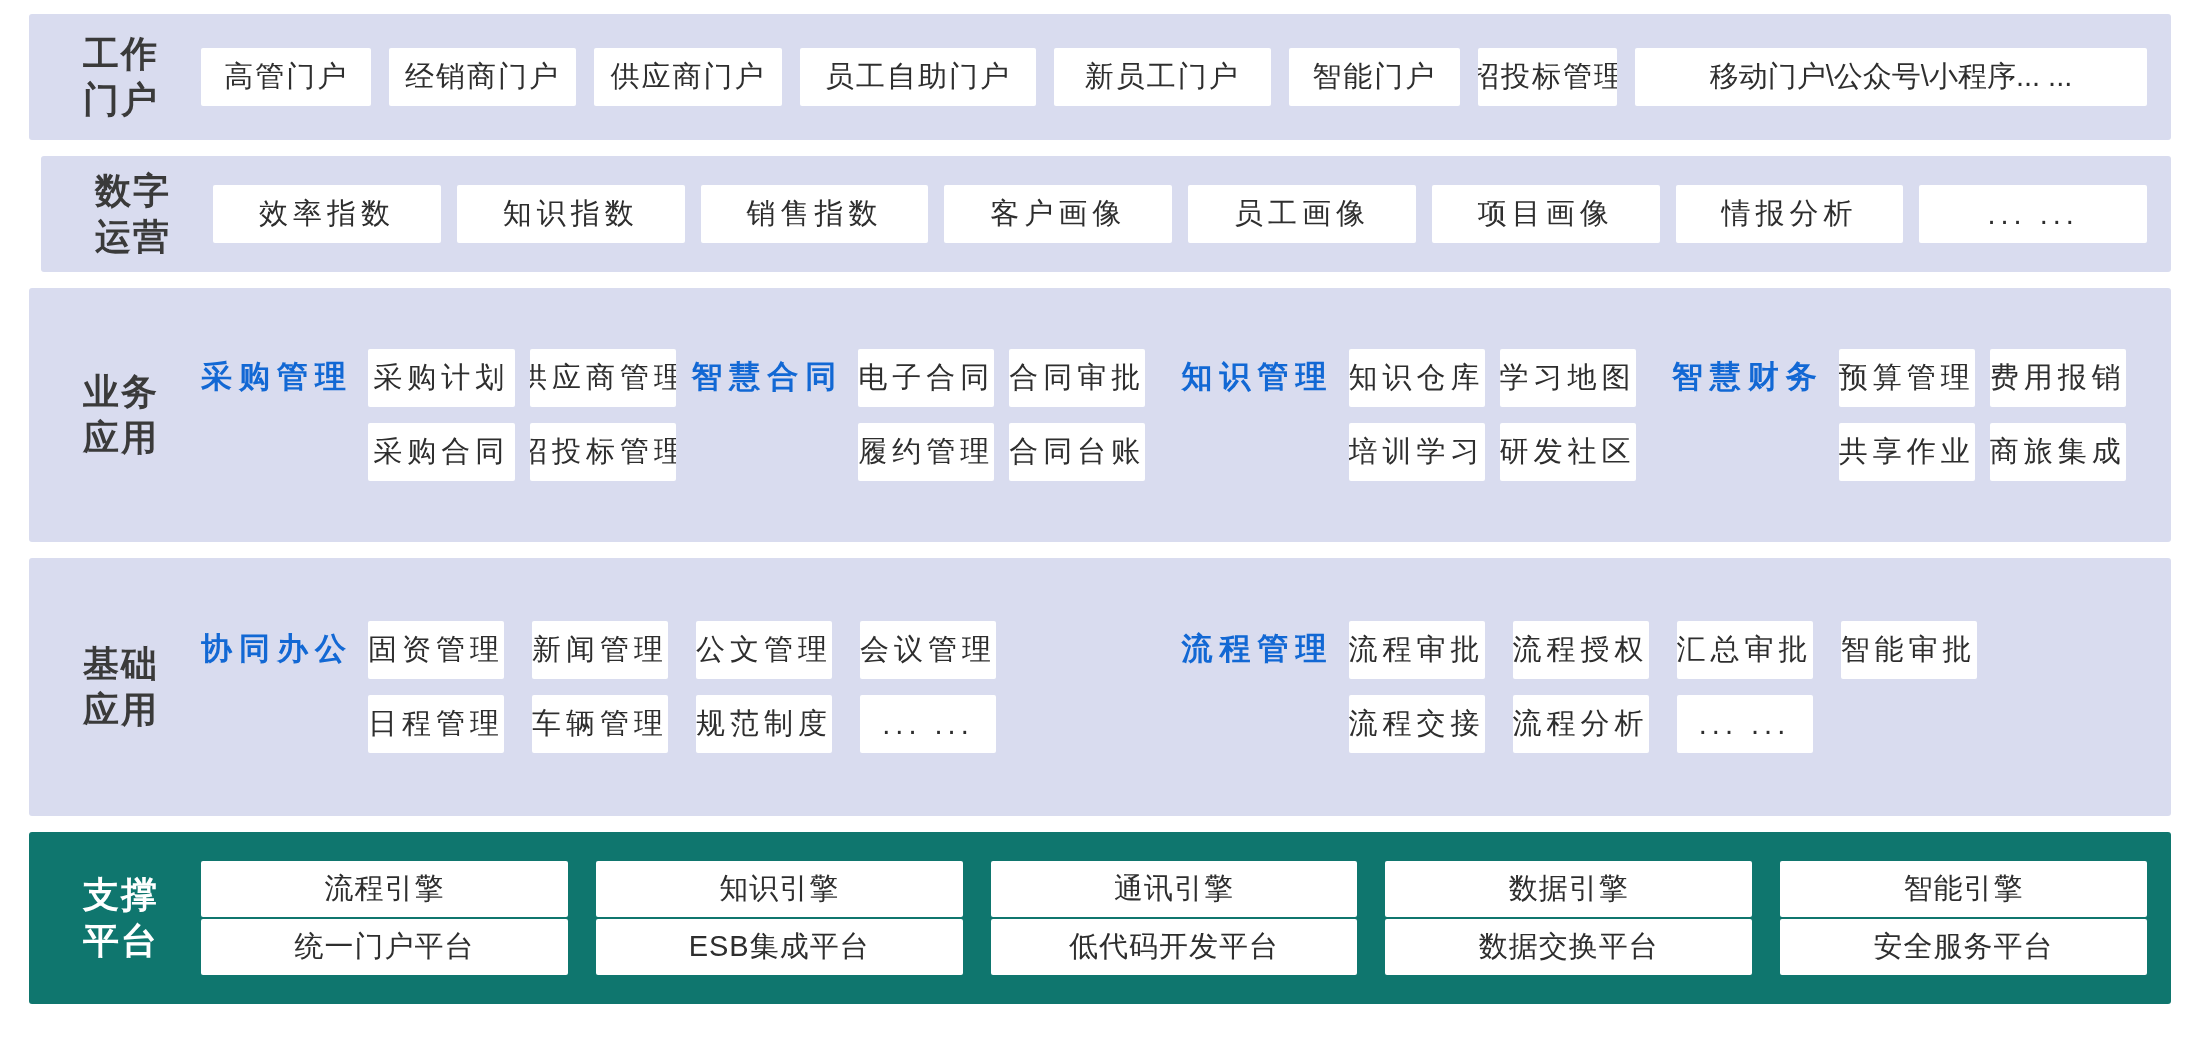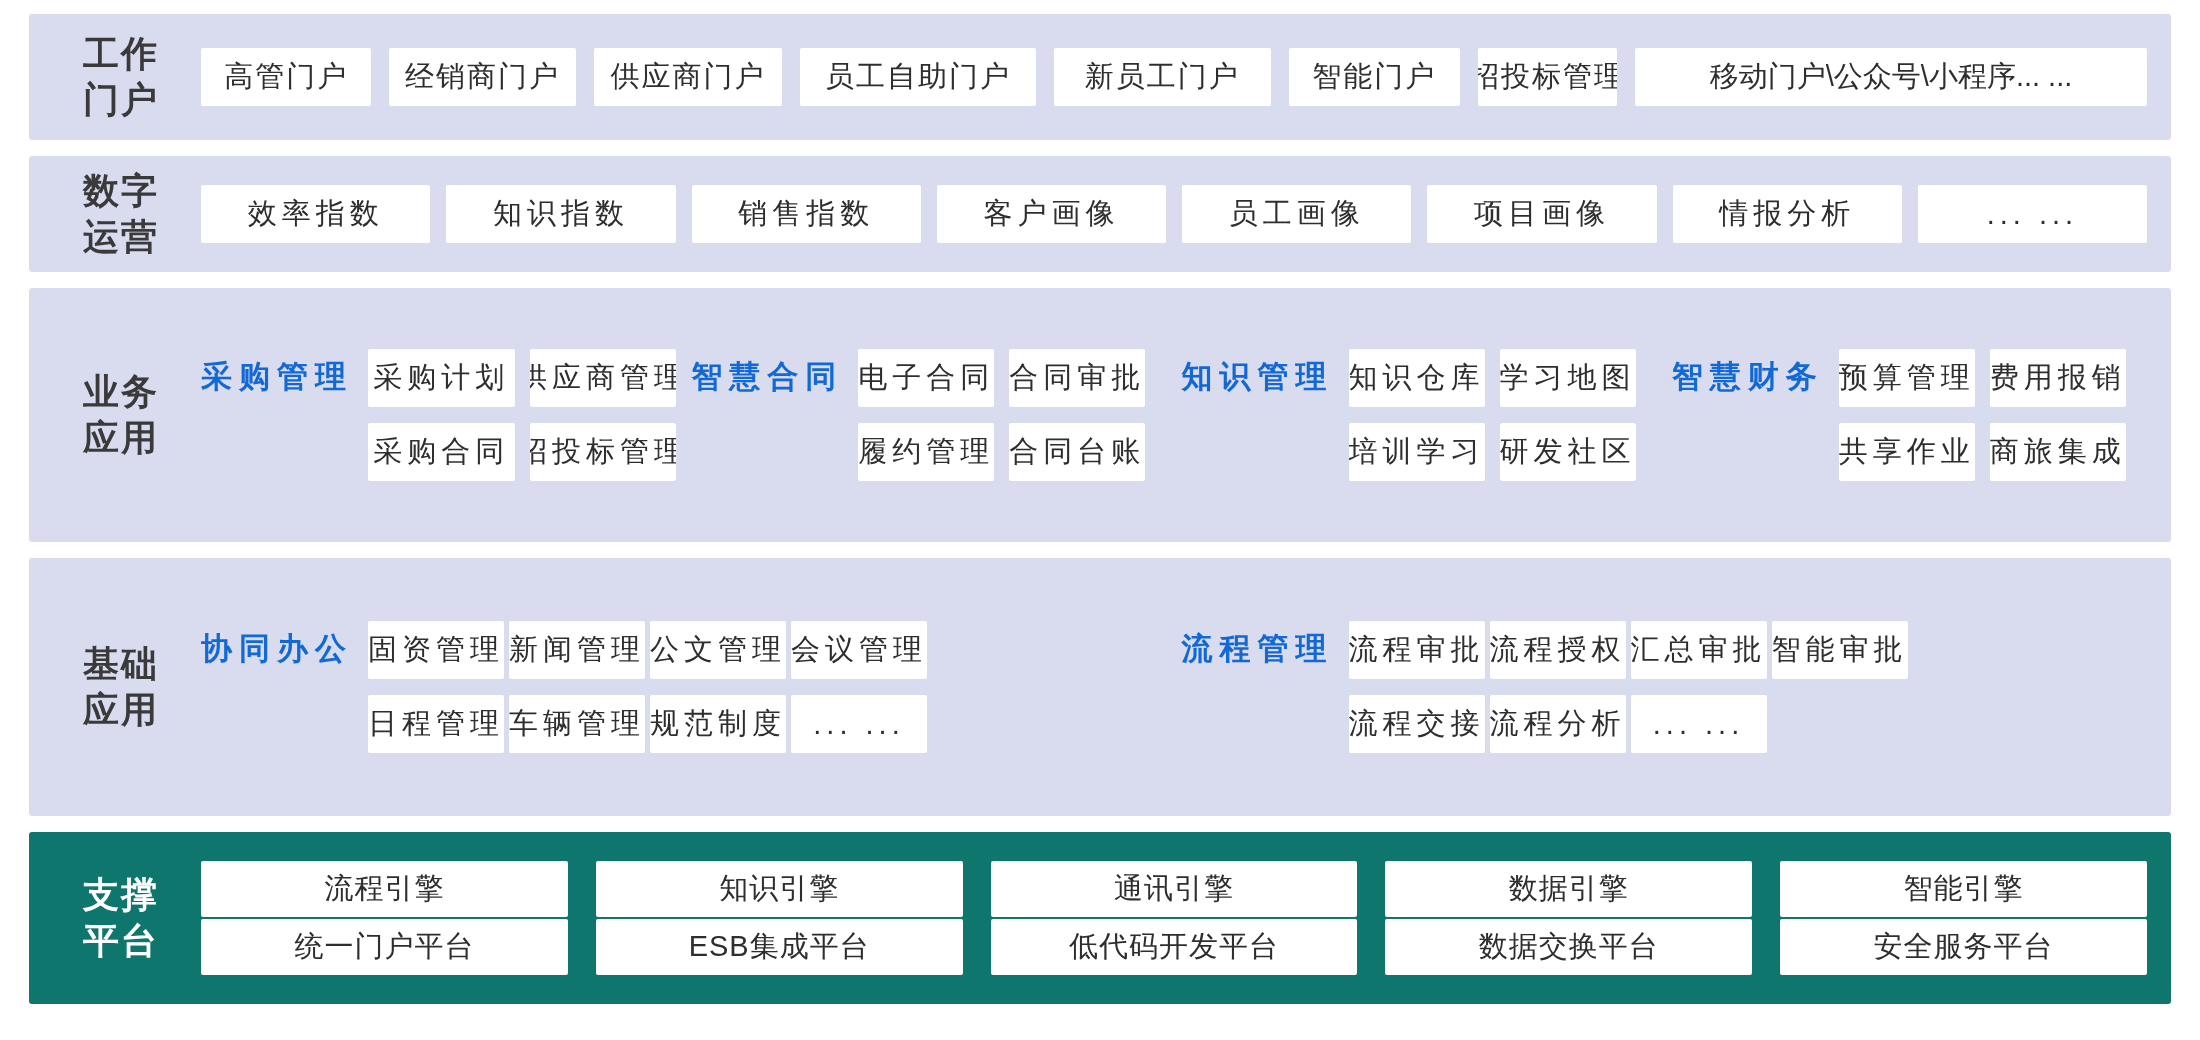--- a/index.html
+++ b/index.html
@@ -1,36 +1,36 @@
 <!DOCTYPE html>
 <html><head>
 <meta charset="utf-8">
 <style>
   html,body{margin:0;padding:0;background:#ffffff;}
   body{width:2200px;height:1040px;font-family:"Liberation Sans","DejaVu Sans",sans-serif;}
   .wrap{box-sizing:border-box;width:2200px;height:1040px;padding:14px 29px 18px;display:flex;flex-direction:column;gap:16px;background:#ffffff;}
   .band{display:flex;align-items:center;background:#d9dcef;border-radius:3px;}
   .s-work{height:126px;}
-  .s-digital{height:116px;}
+  .s-digital{height:116px;margin-left:12px;}
   .s-business{height:254px;}
   .s-foundation{height:258px;}
   .s-support{height:172px;background:#0f766e;}
   .band-label{flex:none;width:132px;margin-left:26px;font-size:36px;font-weight:bold;color:#3a3a3a;white-space:pre-line;text-align:center;line-height:1.28;letter-spacing:2px;}
   .s-support .band-label{color:#ffffff;}
   .content{flex:1;margin:0 24px 0 14px;min-width:0;}
   .row-flex{display:flex;gap:18px;}
   .chip{background:#ffffff;height:58px;display:flex;align-items:center;justify-content:center;font-size:29px;color:#2e2e2e;letter-spacing:5px;border-radius:2px;white-space:nowrap;overflow:hidden;}
   .s-work .chip{letter-spacing:2px;}
   .chip-long{letter-spacing:0 !important;}
   .grid8{display:grid;grid-template-columns:repeat(8,1fr);gap:16px;}
   .groups{display:flex;gap:15px;}
   .group{flex:1;display:flex;flex-direction:row;gap:15px;min-width:0;}
   .group-header{height:56px;display:flex;align-items:center;justify-content:center;color:#1268d4;font-size:31px;font-weight:bold;letter-spacing:7px;white-space:nowrap;}
   .g2{display:grid;grid-template-columns:1fr 1fr;gap:16px 15px;}
-  .g4{display:grid;grid-template-columns:repeat(4,1fr);gap:16px 5px;}
+  .g4{display:grid;grid-template-columns:repeat(4,1fr);gap:16px 28px;}
   .grid5{display:grid;grid-template-columns:repeat(5,1fr);gap:14px 28px;}
   .s-support .chip{height:56px;letter-spacing:1px;}
 </style>
 </head>
 <body>
 
 <div class="wrap">
 
   <section class="band s-work">
     <div class="band-label">工作

